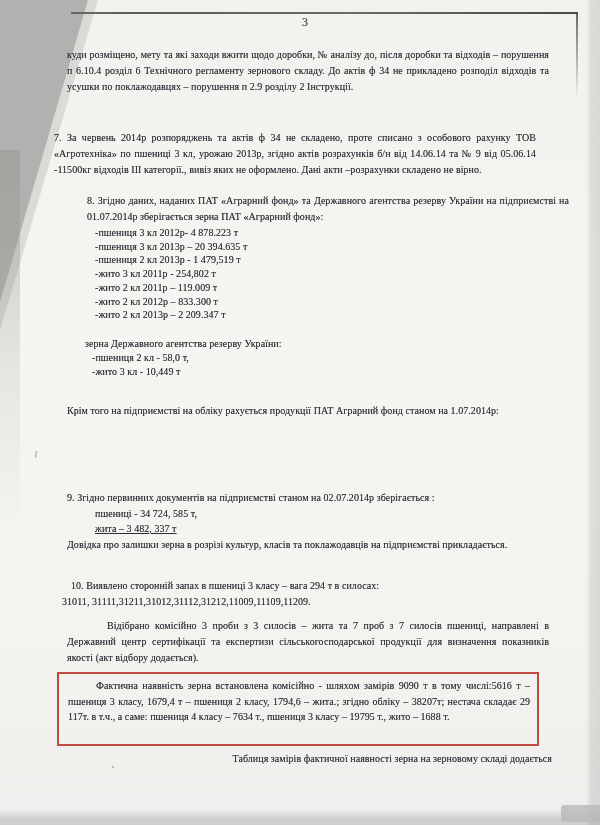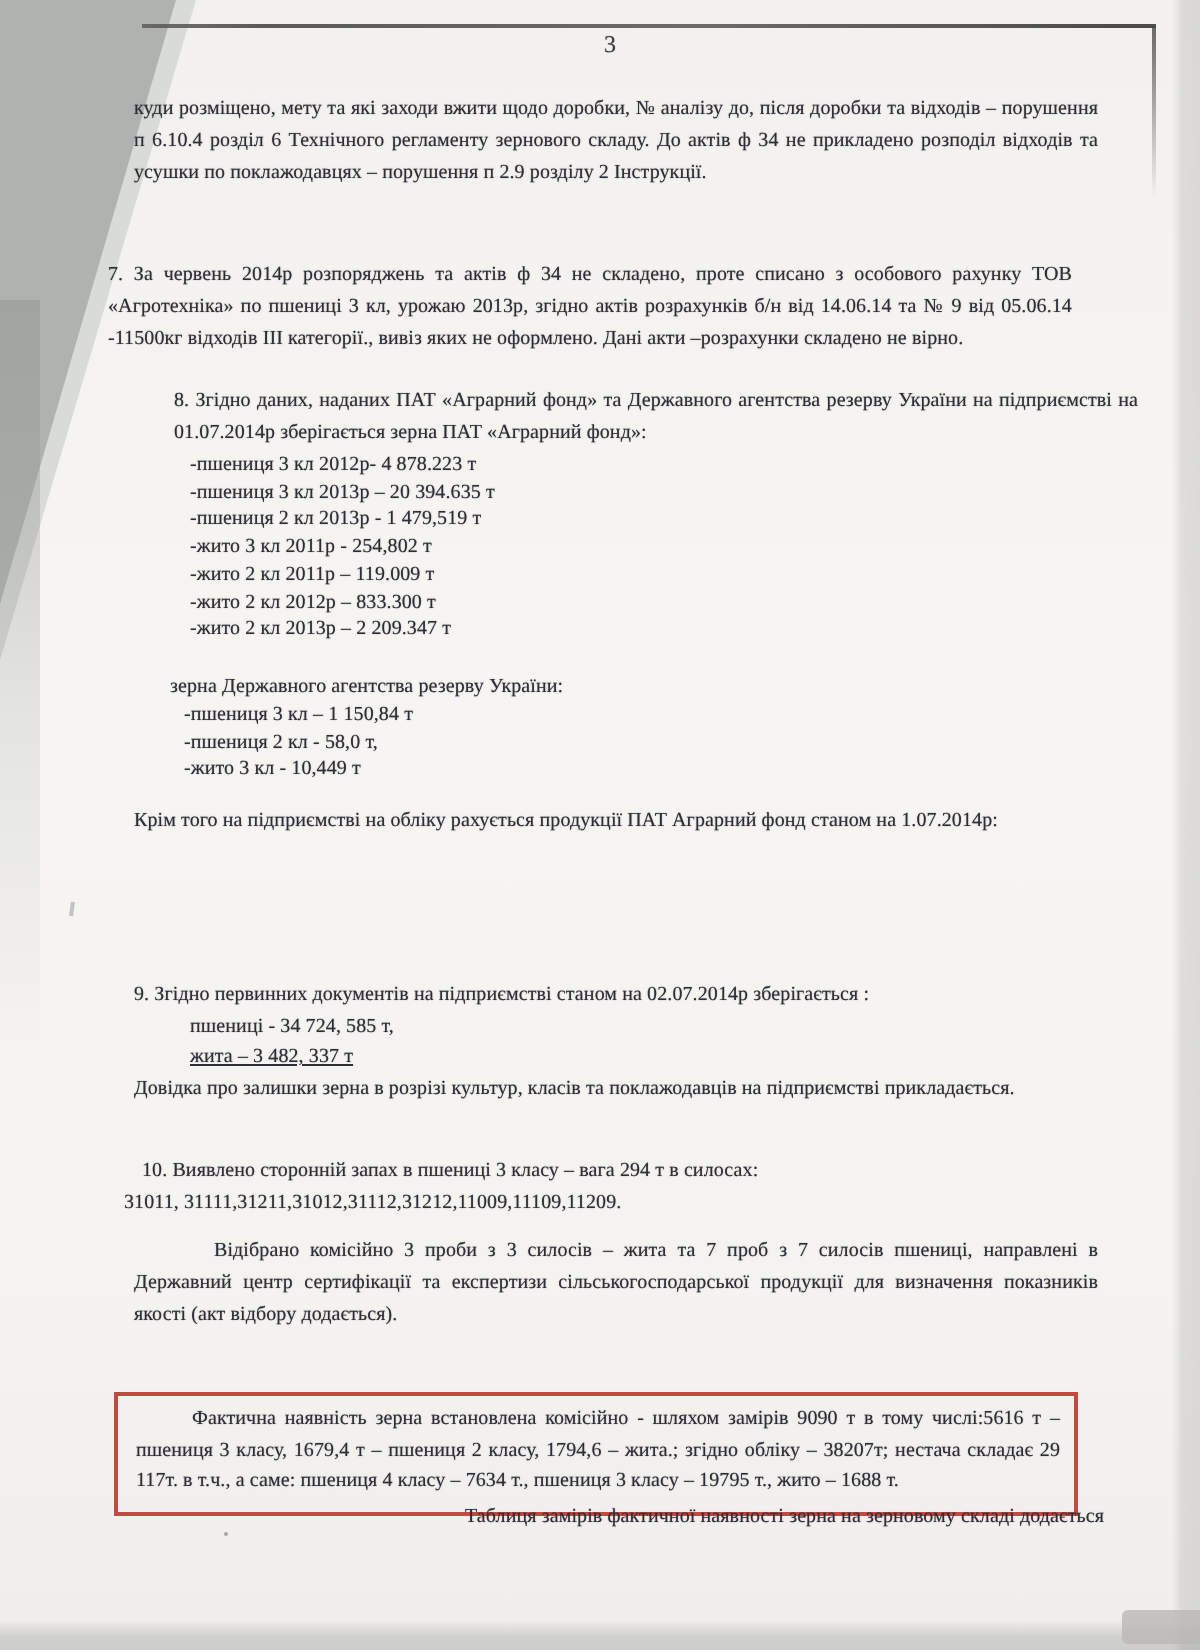--- a/index.html
+++ b/index.html
@@ -51,22 +51,22 @@
   .b-list2     { left:92px;  top:351px; width:430px; line-height:13.5px; }
   .b-krim      { left:67px;  top:403px; width:482px; line-height:15px; }
   .b-list3     { left:100px; top:428px; width:440px; line-height:14.3px; }
   .b-p9        { left:67px;  top:490px; width:500px; }
   .b-p9a       { left:95px;  top:506px; width:400px; }
   .b-p9b       { left:95px;  top:521px; width:400px;text-decoration:underline; }
   .b-dovidka   { left:67px;  top:537px; width:482px; }
   .b-p10a      { left:62px;  top:578px; width:490px; text-indent:9px; }
   .b-p10b      { left:62px;  top:594px; width:490px; }
   .b-vidibrano { left:67px;  top:618px; width:482px; text-indent:40px; }
-  .b-redbox    { left:57px;  top:696px; width:462px;
-    border:2px solid #c14b40; padding:4px 7px 7px 9px;
+  .b-redbox    { left:57px;  top:672px; width:462px;
+    border:2px solid #c14b40; padding:4px 7px 19px 9px;
     text-indent:28px; line-height:15.6px; background:rgba(255,255,255,0.0); }
   .b-tabl      { left:72px;  top:751px; width:480px;text-align:right; }
 </style>
 </head>
 <body>
 
 <div class="scan">
 
   <div class="corner-light"></div>
   <div class="corner-dark"></div>
@@ -93,21 +93,20 @@
     <div class="li">-пшениця 2 кл 2013р - 1 479,519 т</div>
     <div class="li">-жито 3 кл 2011р -   254,802 т</div>
     <div class="li">-жито 2 кл 2011р – 119.009 т</div>
     <div class="li">-жито 2 кл 2012р – 833.300 т</div>
     <div class="li">-жито 2 кл 2013р – 2 209.347 т</div>
   </div>
 
   <div class="txt b-reshead nowrap">зерна Державного агентства резерву України:</div>
 
   <div class="txt b-list2">
-    <div class="li">-пшениця 3 кл – 1 150,84 т</div>
     <div class="li">-пшениця  2 кл -  58,0 т,</div>
     <div class="li">-жито 3 кл -  10,449 т</div>
   </div>
 
   <div class="txt b-krim">Крім того на підприємстві на обліку рахується продукції ПАТ Аграрний фонд станом на 1.07.2014р:</div>
 
 
   <div class="txt b-p9 nowrap">9. Згідно первинних документів на підприємстві станом на 02.07.2014р  зберігається :</div>
   <div class="txt b-p9a nowrap">пшениці - 34 724, 585 т,</div>
   <div class="txt b-p9b nowrap">жита –   3 482, 337 т</div>

